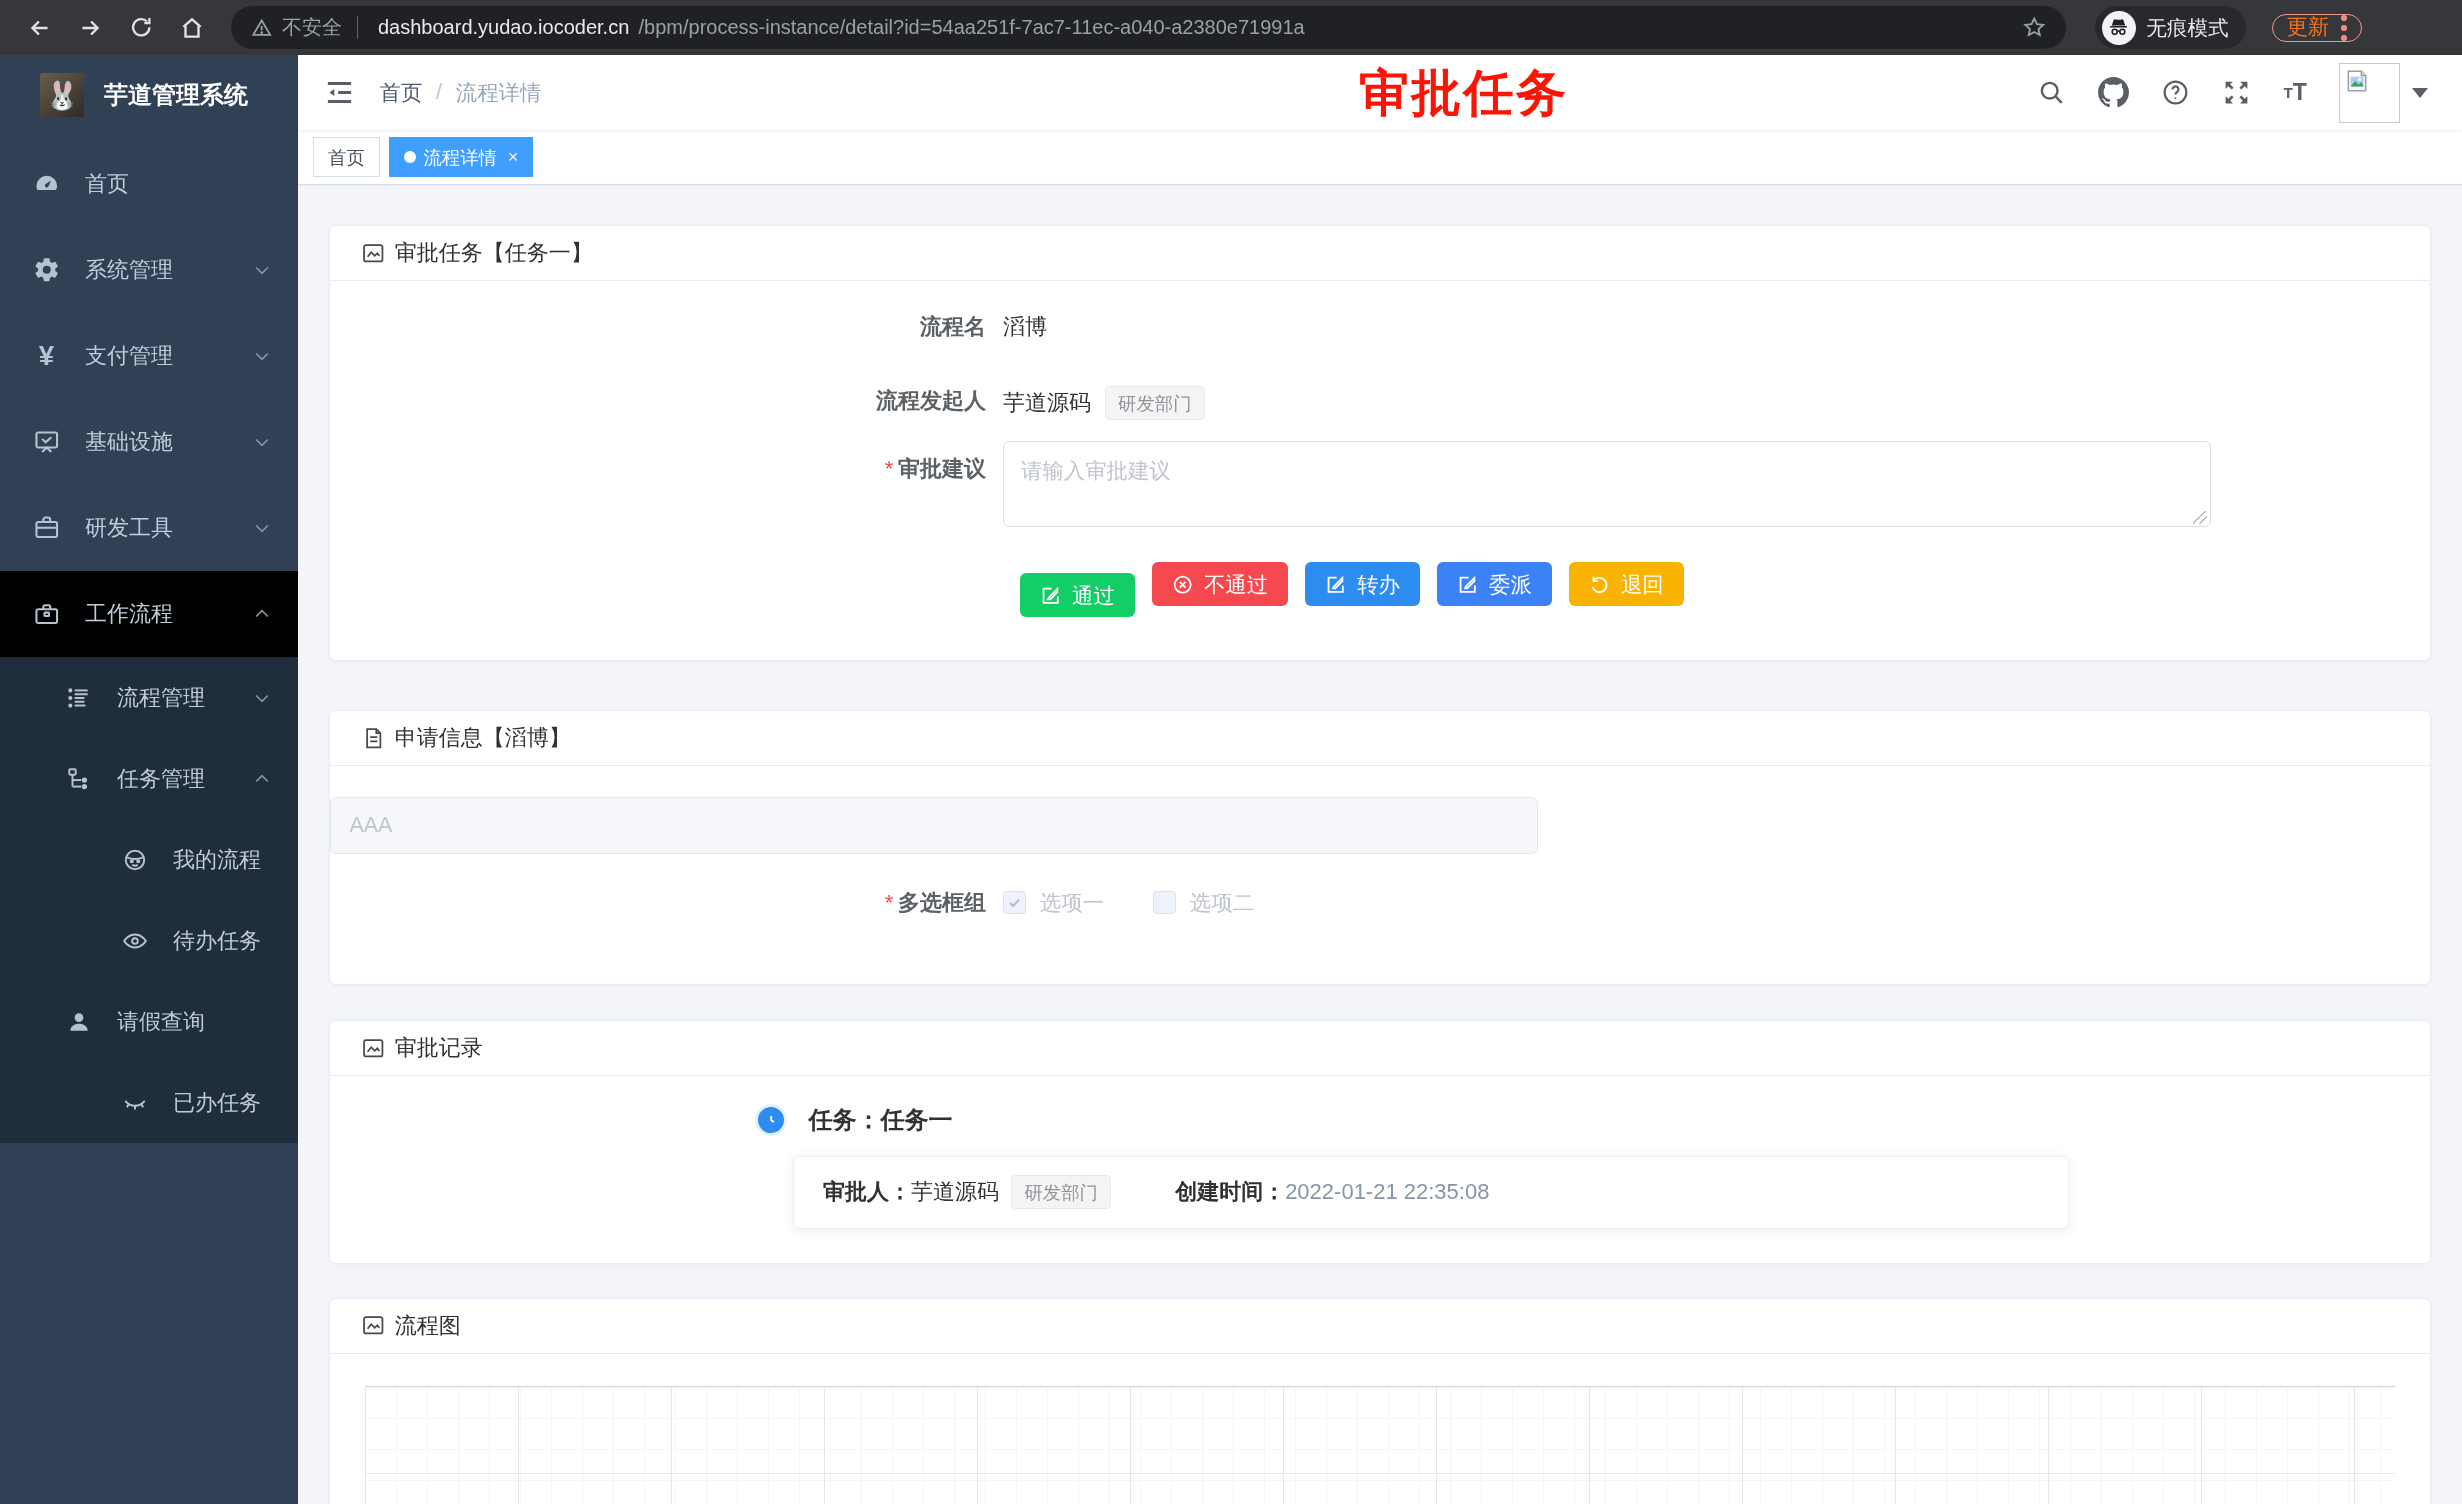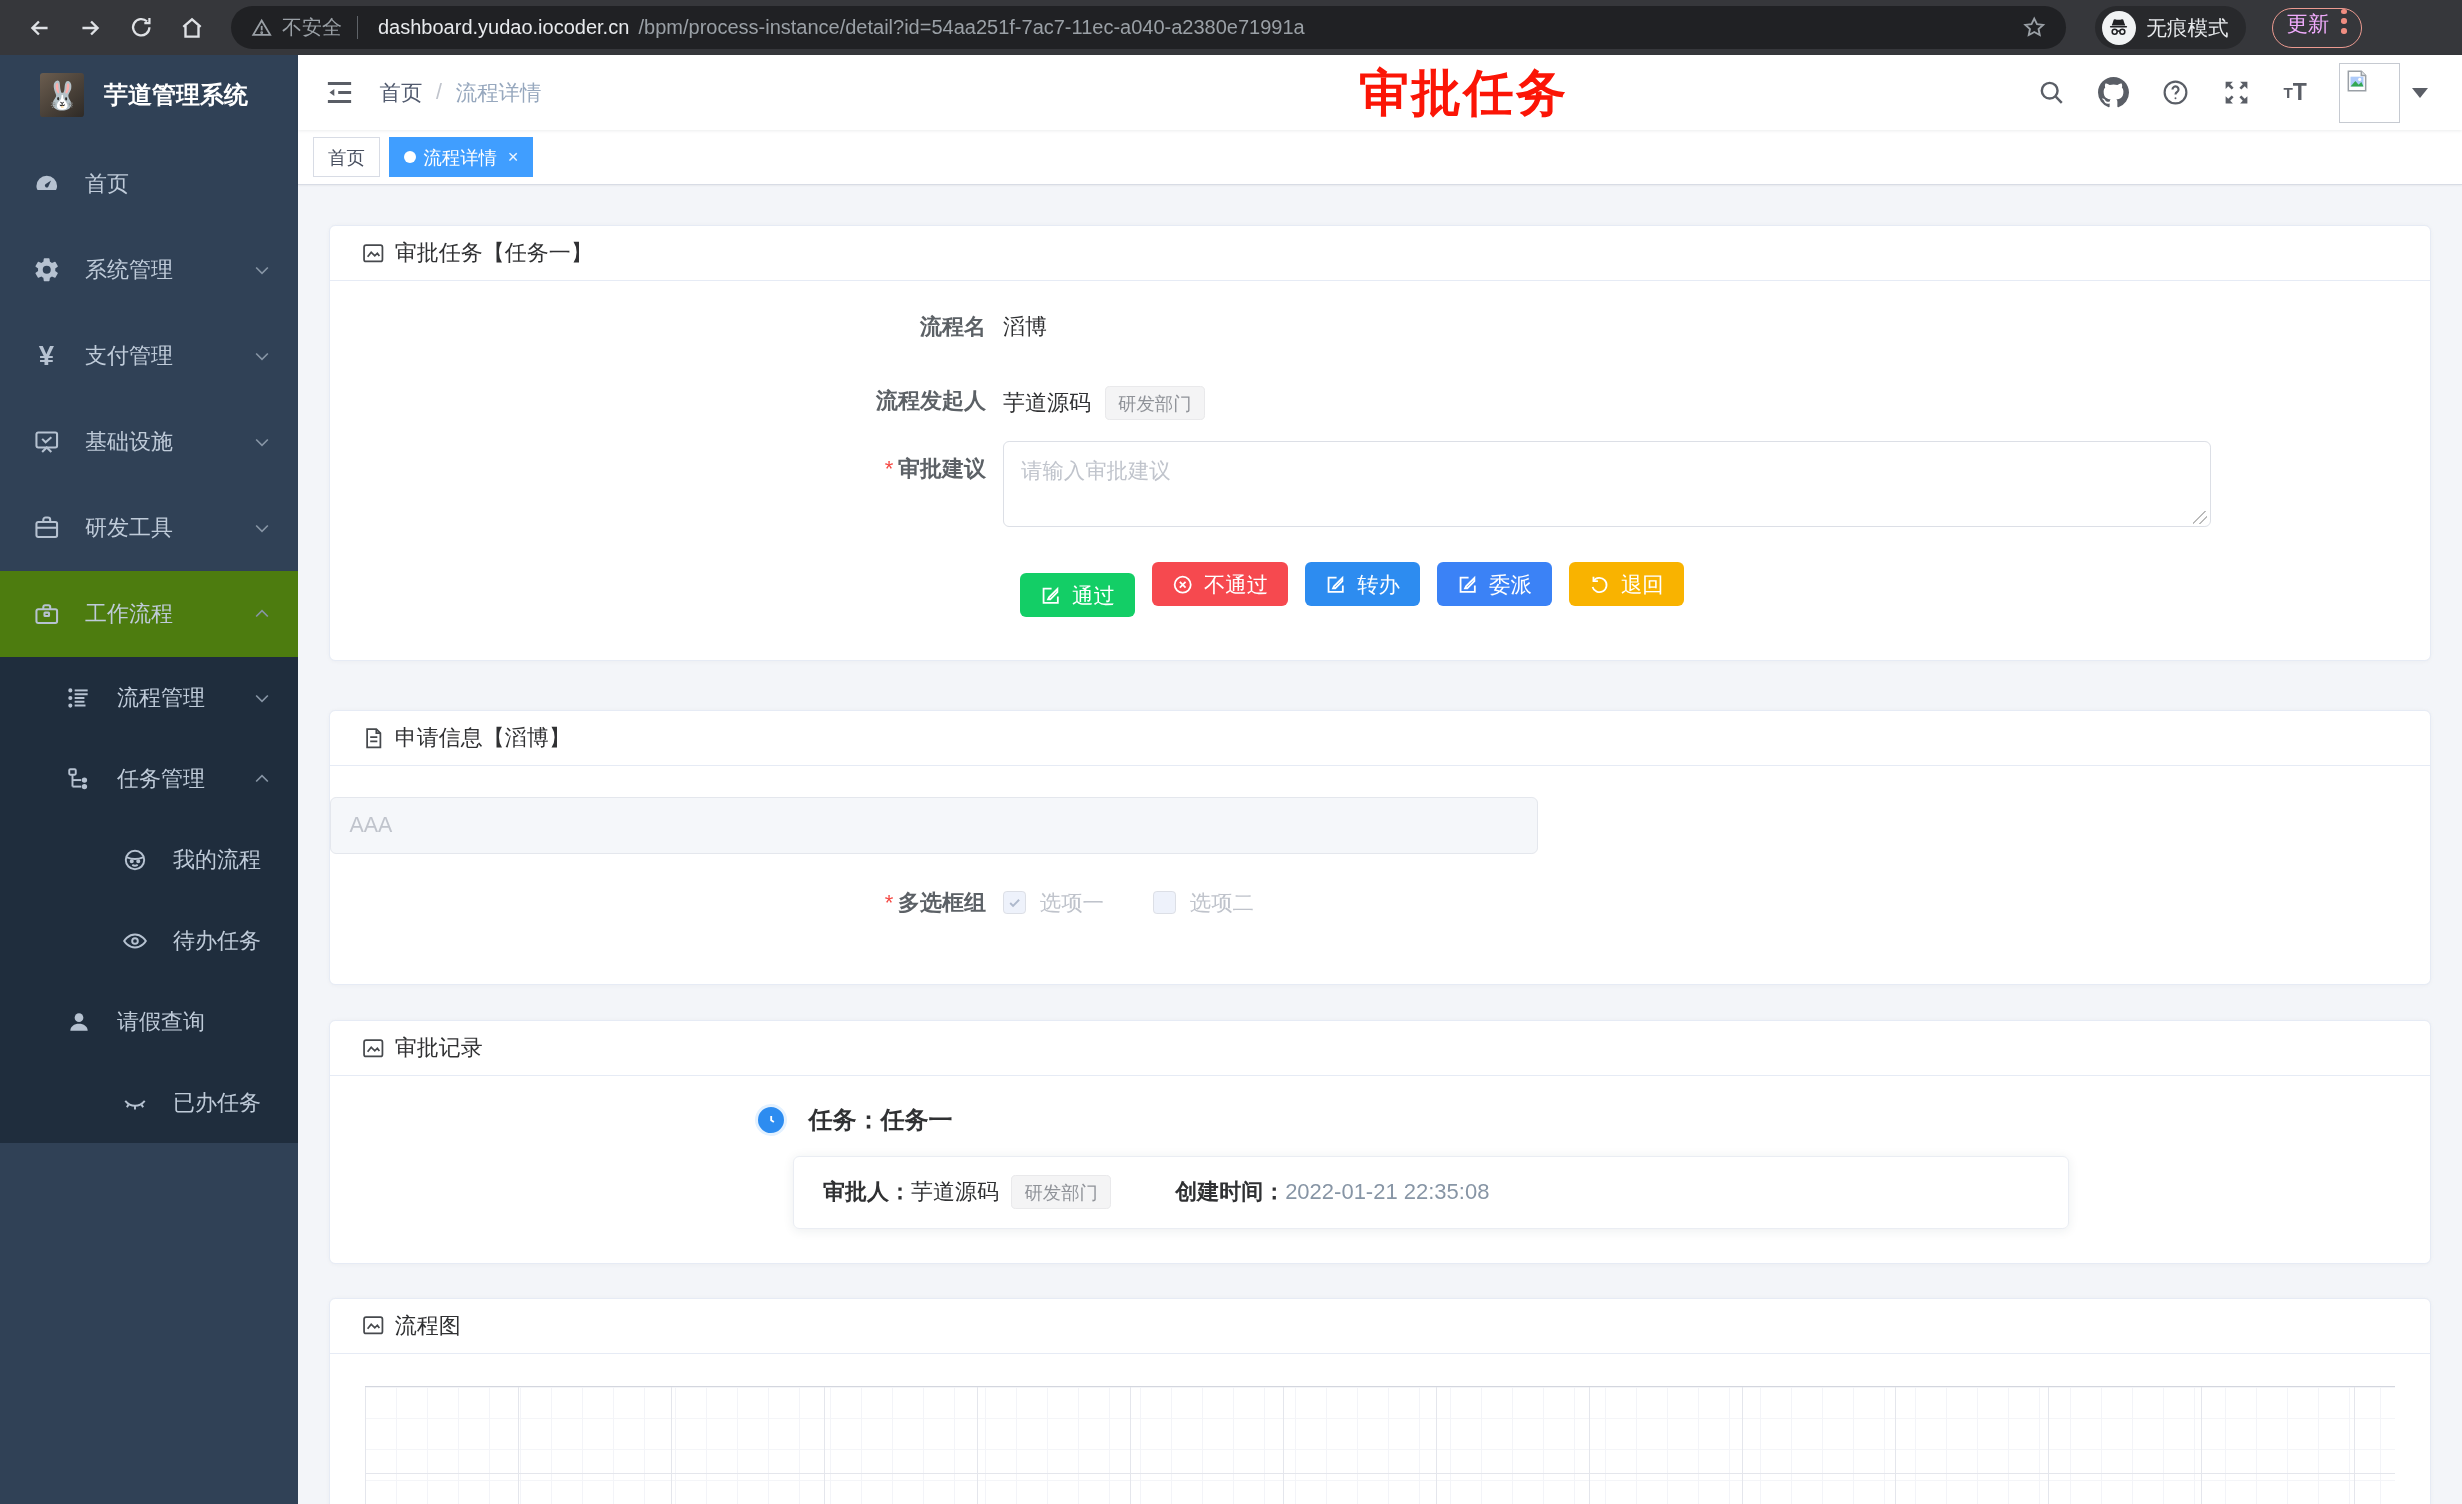--- a/index.html
+++ b/index.html
@@ -11,38 +11,38 @@
   .browser-bar { height:55px; background:#36373b; display:flex; align-items:center; padding:0 18.4px; gap:7.6px; }
   .nav-btn { width:43px; height:43px; display:flex; align-items:center; justify-content:center; color:#dfe1e5; border-radius:50%; }
   .addressbar { width:1835px; height:43px; background:#202124; border-radius:21.4px; margin-left:10.7px;
     display:flex; align-items:center; padding:0 20px; font-size:20px; color:#9aa0a6; gap:9.2px; }
   .addr-divider { width:0.8px; height:23px; background:#5f6368; margin:0 10.7px 0 6.1px; }
   .url-host { color:#e8eaed; font-weight:500; }
   .url-path { color:#9aa0a6; }
   .addr-spacer { flex:1; }
   .incog-chip { margin-left:21.4px; height:43px; border-radius:21.4px; background:#28292c; display:flex; align-items:center; gap:10.7px; padding:0 17px 0 6.1px; color:#e8eaed; font-size:20.6px; }
   .incog-circle { width:34px; height:34px; border-radius:50%; background:#f1f3f4; display:flex; align-items:center; justify-content:center; }
-  .update-pill { margin-left:18.4px; height:40px; border:1.5px solid #ec9a90; border-radius:21.4px; color:#f0abfc; display:flex; align-items:flex-start; gap:12.2px; padding:0 13.8px; font-size:21.4px; }
+  .update-pill { margin-left:18.4px; height:28px; border:1.5px solid #ec9a90; border-radius:21.4px; color:#f97316; display:flex; align-items:flex-end; gap:12.2px; padding:0 13.8px; font-size:21.4px; }
   .kebab { display:flex; flex-direction:column; gap:4.6px; }
   .kebab i { width:5.4px; height:5.4px; border-radius:50%; background:#f08d81; }
 
   
   .app { display:flex; height:1450px; }
 
   
   .sidebar { width:298px; background:#304156; color:#bfcbd9; flex:none; display:flex; flex-direction:column; }
   .logo-row { height:80px; display:flex; align-items:center; padding-left:40px; gap:20px; }
   .logo-img { width:44px; height:44px; background:linear-gradient(140deg,#6b5d4f,#2e2a26); border-radius:3.1px; display:flex; align-items:center; justify-content:center; font-size:27.5px; }
   .logo-title { color:#fff; font-weight:bold; font-size:24px; }
   .menu { margin-top:6.1px; }
   .menu-item { height:86px; display:flex; align-items:center; padding:0 26px 0 31px; font-size:22px; cursor:pointer; }
   .menu-item .mi-icon { width:31px; display:flex; justify-content:center; color:#b6c2d1; }
   .menu-item .mi-label { margin-left:23px; }
   .menu-item .mi-arrow { margin-left:auto; color:#8795a5; }
-  .menu-item.open-parent { background:#4d7c0f; }
+  .menu-item.open-parent { background:#000000; }
   .submenu { background:#1f2d3d; }
   .submenu .menu-item { height:81px; padding-left:63px; }
   .submenu .menu-item.lvl3 { padding-left:119px; }
   .sidebar-fill { flex:1; }
 
   
   .main-col { flex:1; display:flex; flex-direction:column; background:#f3f5f9; min-width:0; }
 
   .navbar { height:75px; background:#fff; display:flex; align-items:center; padding:0 34px 0 26px; position:relative; box-shadow:0 0.8px 3.1px rgba(0,21,41,.08); z-index:3; }
   .hamburger { color:#5a5e66; margin-right:24.5px; cursor:pointer; }

